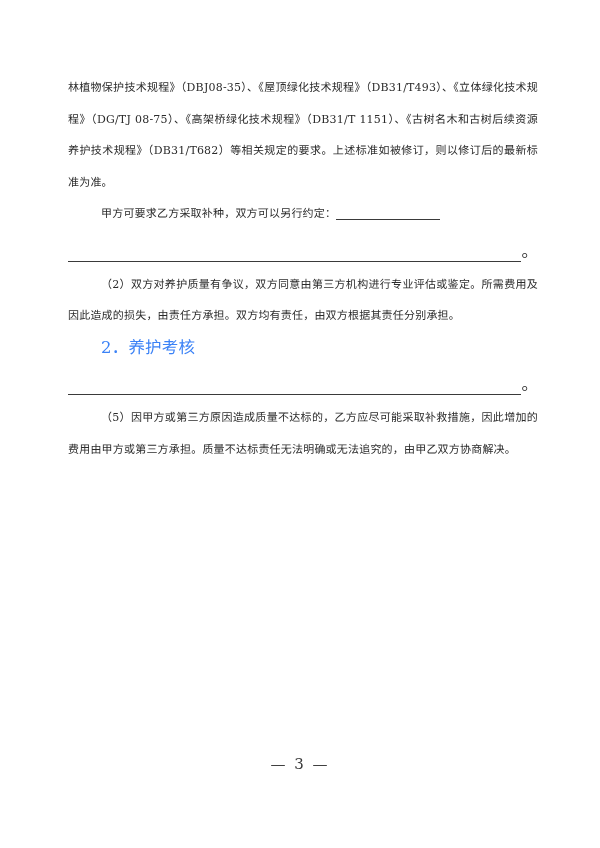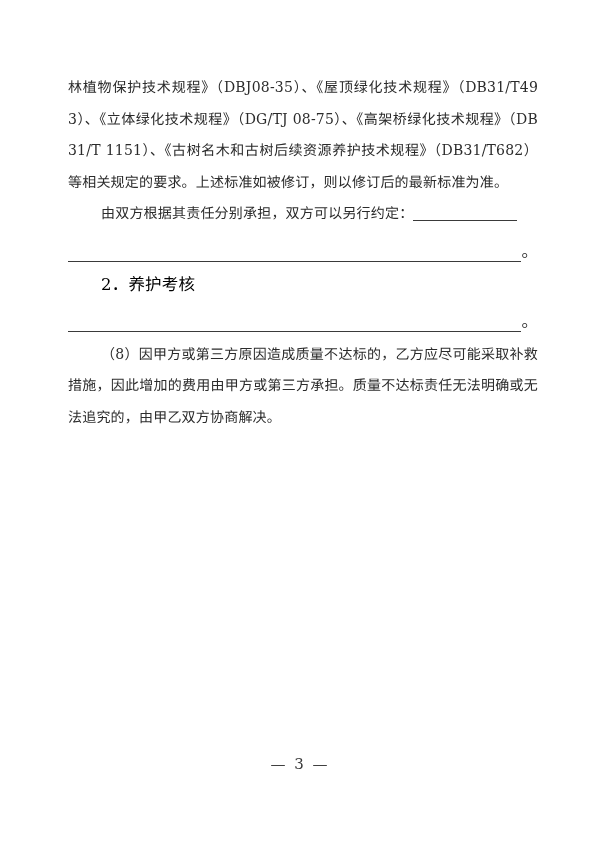--- a/index.html
+++ b/index.html
@@ -26,21 +26,21 @@
 
   .page-body {
     position: absolute;
     left: 68px;
     top: 72px;
     width: 470px;
   }
 
   
   .para {
-    font-size: 14px;
+    font-size: 11px;
     line-height: 31.6px;
     text-align: justify;
     text-justify: inter-ideograph;
     letter-spacing: 0.2px;
     margin: 0;
     color: #2b2b2b;
     word-break: break-all;
   }
   .para.indent {
     text-indent: 33px;
@@ -49,21 +49,21 @@
     text-indent: 0;
   }
 
   
   .heading-item {
     font-size: 16.5px;
     line-height: 31.6px;
     text-indent: 33px;
     letter-spacing: 0.2px;
     margin: 0;
-    color: #000000;
+    color: #3b82f6;
   }
 
   
   .blank-block {
     margin: 0;
   }
   .blank-inline {
     display: inline-block;
     border-bottom: 1.3px solid #3a3a3a;
     height: 17px;
@@ -106,40 +106,41 @@
 </style>
 </head>
 <body>
 
 <div class="page">
   <div class="page-body">
 
     <p class="para cont">林植物保护技术规程》（DBJ08-35）、《屋顶绿化技术规程》（DB31/T493）、《立体绿化技术规程》（DG/TJ 08-75）、《高架桥绿化技术规程》（DB31/T 1151）、《古树名木和古树后续资源养护技术规程》（DB31/T682）等相关规定的要求。上述标准如被修订，则以修订后的最新标准为准。</p>
 
     <div class="blank-block">
-      <p class="para indent"><span>由双方根据其责任分别承担，双方可以另行约定：</span><span class="blank-inline" style="width:104px"></span></p>
+      <p class="para indent"><span>甲方可要求乙方采取补种，双方可以另行约定：</span><span class="blank-inline" style="width:104px"></span></p>
       <div class="blank-row">
         <span class="rule"></span>
         <span class="tail">。</span>
       </div>
     </div>
 
     <div class="spacer-half"></div>
 
+    <p class="para indent">（2）双方对养护质量有争议，双方同意由第三方机构进行专业评估或鉴定。所需费用及因此造成的损失，由责任方承担。双方均有责任，由双方根据其责任分别承担。</p>
 
     <p class="heading-item">2．养护考核</p>
 
 
     <div class="blank-block">
       <div class="blank-row">
         <span class="rule"></span>
         <span class="tail">。</span>
       </div>
     </div>
 
     <div class="spacer-half"></div>
 
-    <p class="para indent">（8）因甲方或第三方原因造成质量不达标的，乙方应尽可能采取补救措施，因此增加的费用由甲方或第三方承担。质量不达标责任无法明确或无法追究的，由甲乙双方协商解决。</p>
+    <p class="para indent">（5）因甲方或第三方原因造成质量不达标的，乙方应尽可能采取补救措施，因此增加的费用由甲方或第三方承担。质量不达标责任无法明确或无法追究的，由甲乙双方协商解决。</p>
 
   </div>
 
   <div class="page-footer">— 3 —</div>
 </div>
 
 </body></html>

